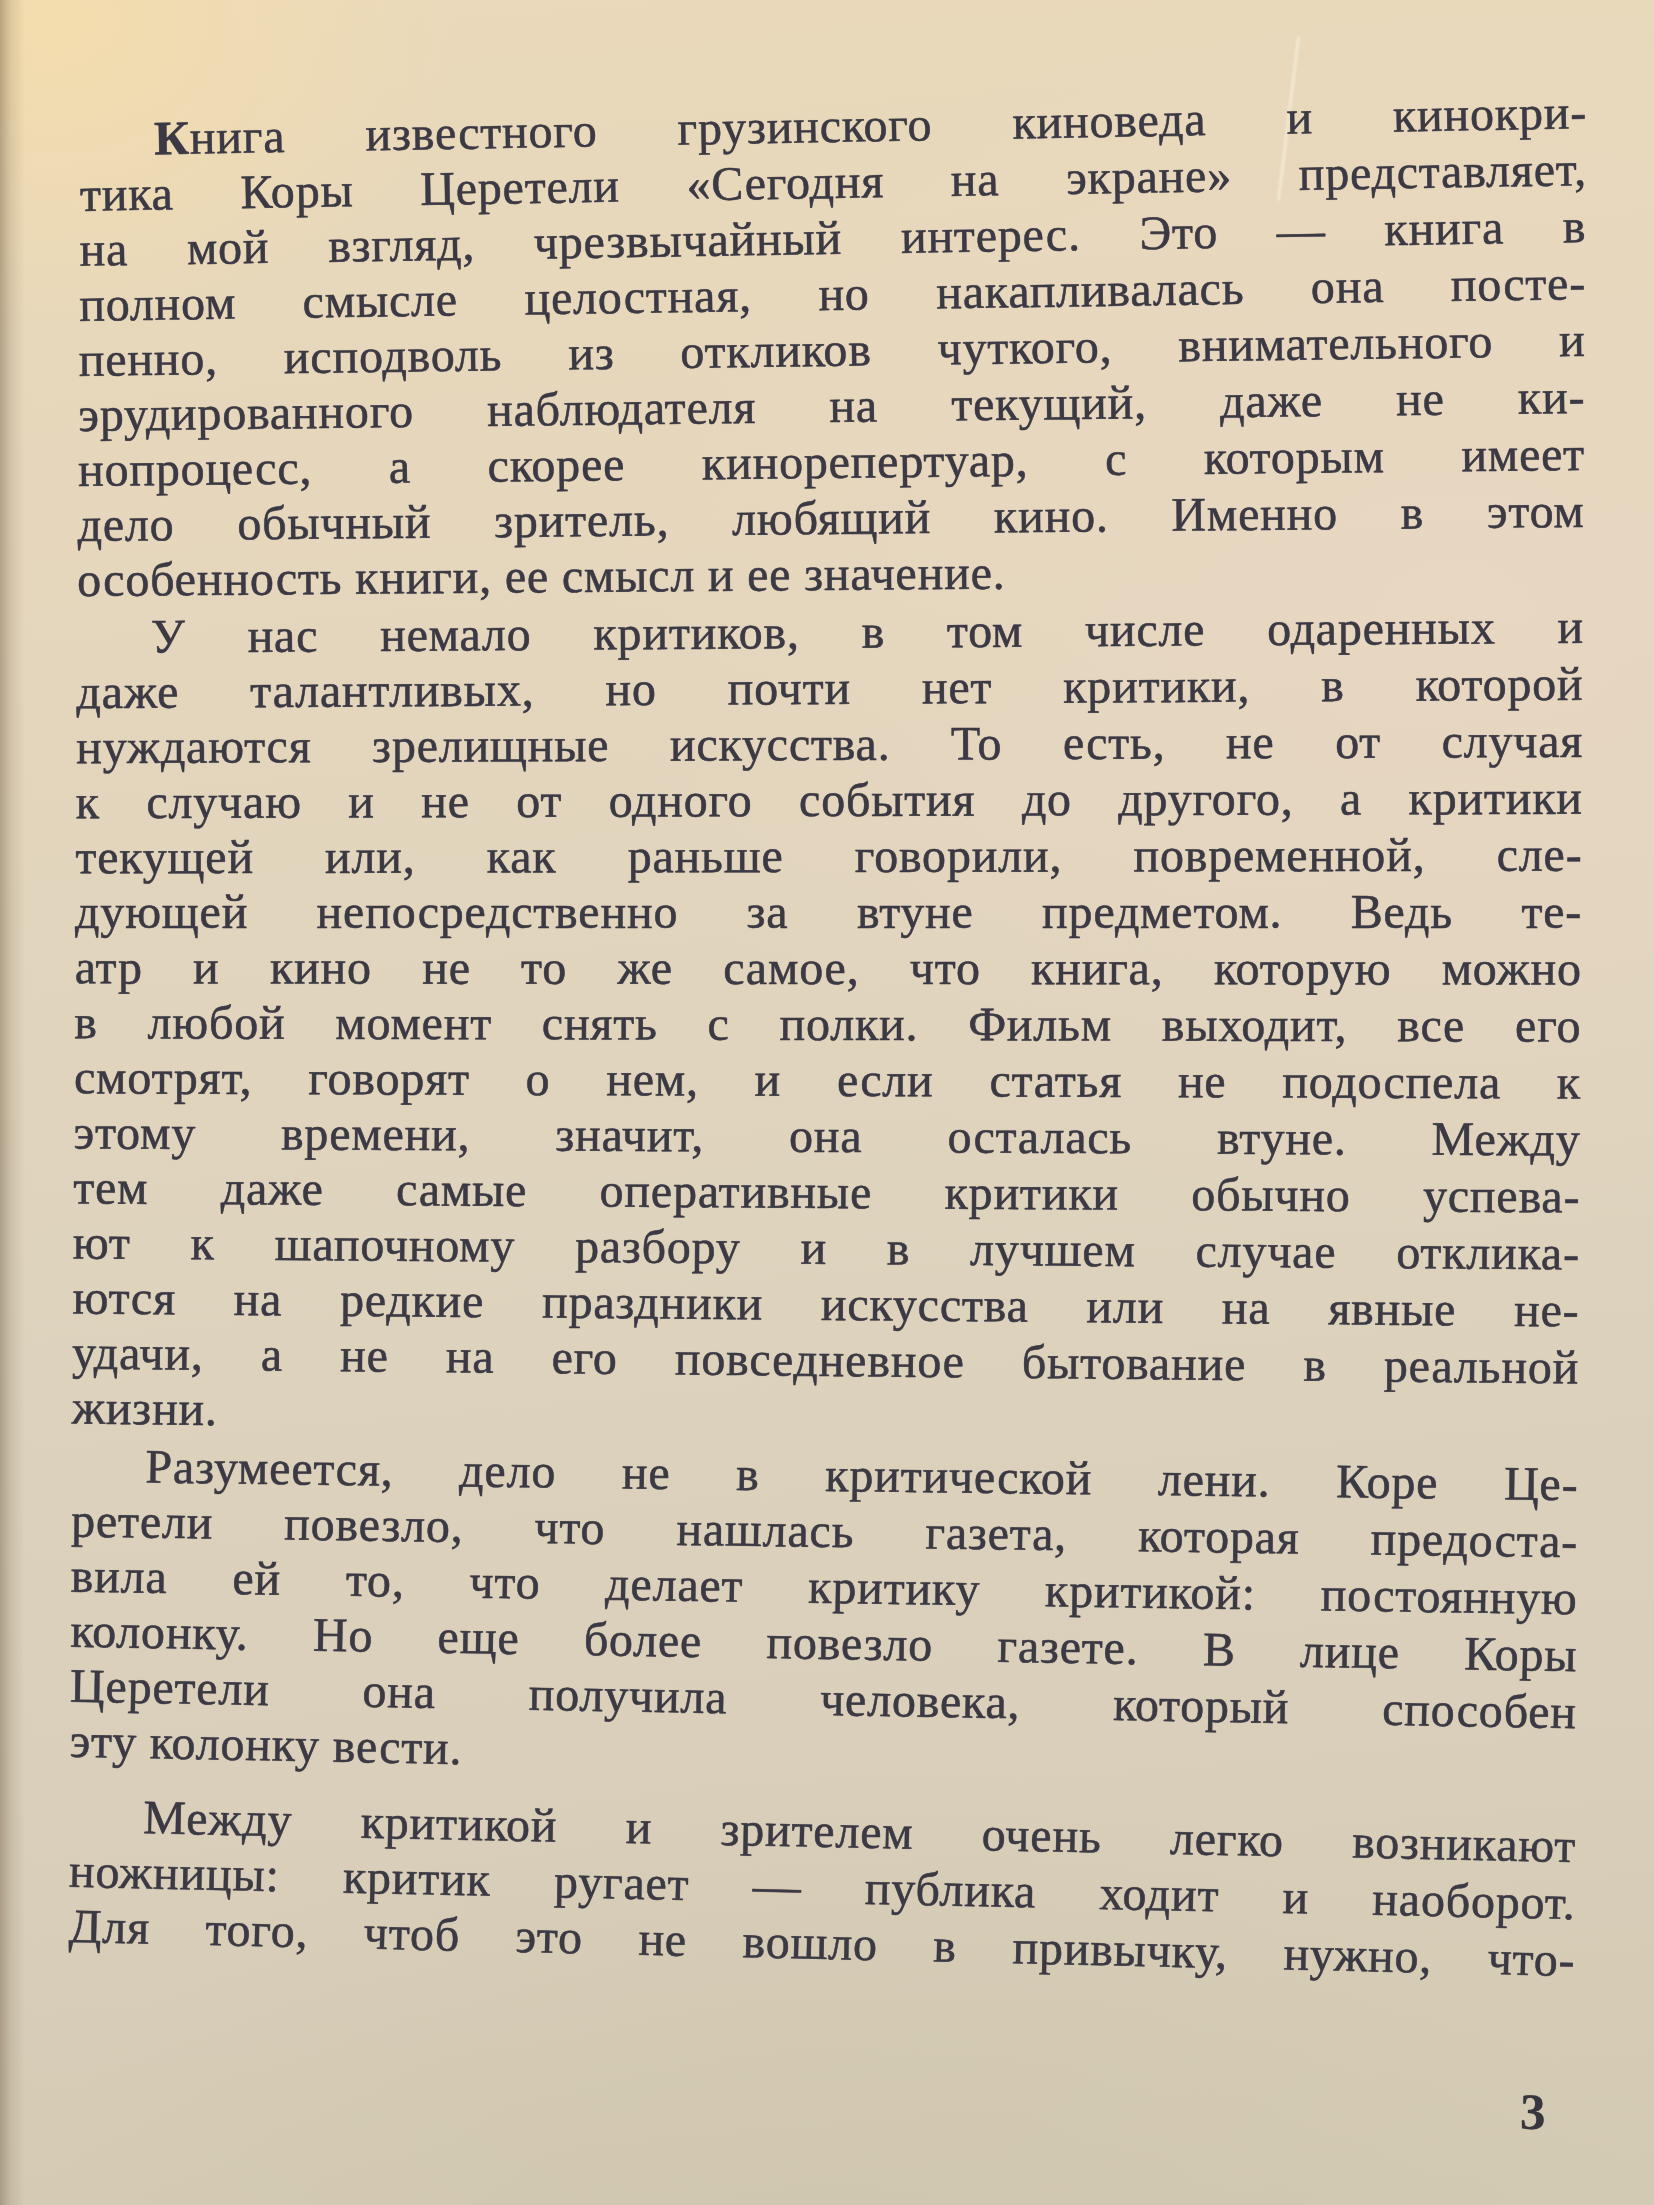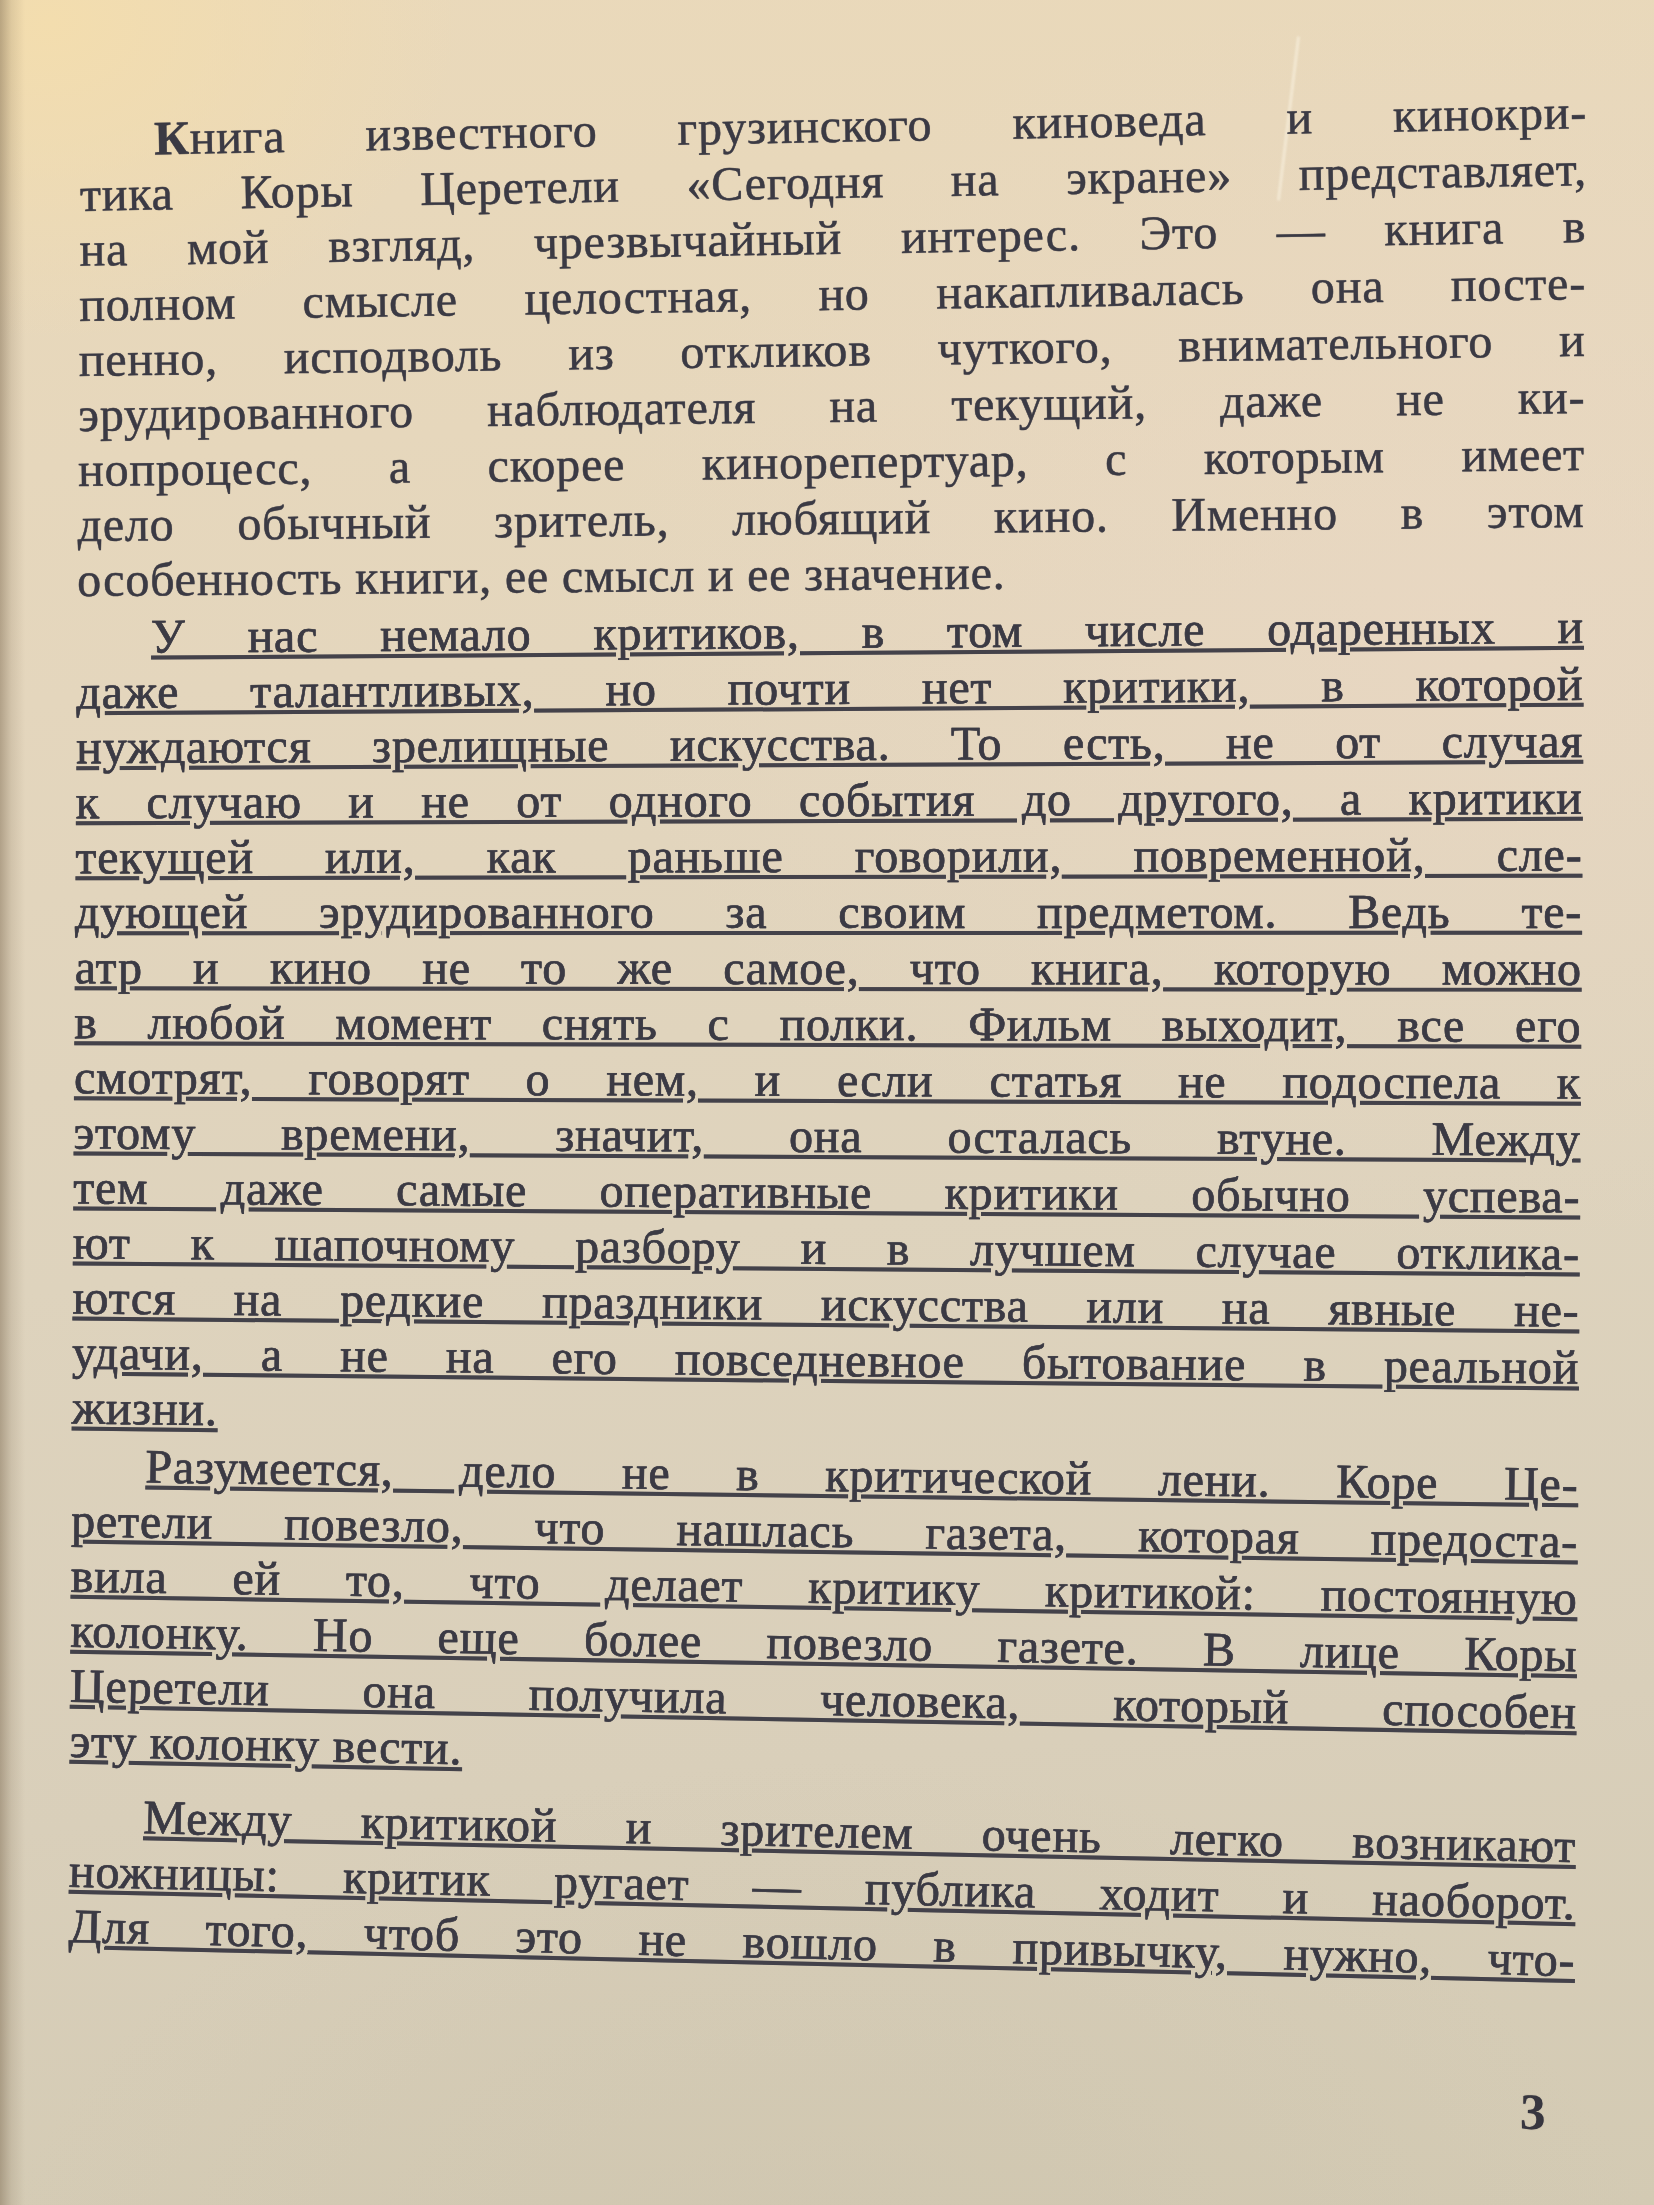--- a/index.html
+++ b/index.html
@@ -30,21 +30,21 @@
     position: absolute;
     left: 76px; top: 98px; width: 1507px;
     color: #3b3a44;
     font-size: 48px;
     line-height: 56px;
     letter-spacing: 0.8px;
     -webkit-text-stroke: 0.5px rgba(59,58,68,0.9);
     text-shadow: 0 0 0.8px rgba(55,54,64,0.45);
   }
   .para { margin: 0; }
-  .para + .para { margin-top: 1.7px; text-decoration: underline; }
+  .para + .para { margin-top: 1.7px; }
   .para:nth-child(3) { margin-top: 3px; }
   .para:nth-child(4) { margin-top: 20px; }
   .line {
     height: 56px;
     text-align: justify;
     text-align-last: justify;
   }
   .line.indent { text-indent: 74px; }
   .line.no-just { text-align-last: left; }
   .para:first-child .line.indent::first-letter { font-weight: bold; }
@@ -74,21 +74,21 @@
       <div class="line" style="transform: translateX(2px) rotate(-0.61deg);">нопроцесс, а скорее кинорепертуар, с которым имеет</div>
       <div class="line" style="transform: translateX(1.6px) rotate(-0.54deg);">дело обычный зритель, любящий кино. Именно в этом</div>
       <div class="line no-just" style="transform: translateX(1.2px) rotate(-0.46deg);">особенность книги, ее смысл и ее значение.</div>
     </div>
     <div class="para">
       <div class="line indent" style="transform: translateX(0.9px) rotate(-0.39deg);">У нас немало критиков, в том числе одаренных и</div>
       <div class="line" style="transform: translateX(0.5px) rotate(-0.32deg);">даже талантливых, но почти нет критики, в которой</div>
       <div class="line" style="transform: translateX(0.2px) rotate(-0.24deg);">нуждаются зрелищные искусства. То есть, не от случая</div>
       <div class="line" style="transform: translateX(-0.2px) rotate(-0.17deg);">к случаю и не от одного события до другого, а критики</div>
       <div class="line" style="transform: translateX(-0.6px) rotate(-0.1deg);">текущей или, как раньше говорили, повременной, сле-</div>
-      <div class="line" style="transform: translateX(-0.9px) rotate(-0.02deg);">дующей эрудированного за своим предметом. Ведь те-</div>
+      <div class="line" style="transform: translateX(-0.9px) rotate(-0.02deg);">дующей непосредственно за втуне предметом. Ведь те-</div>
       <div class="line" style="transform: translateX(-1.3px) rotate(0.05deg);">атр и кино не то же самое, что книга, которую можно</div>
       <div class="line" style="transform: translateX(-1.7px) rotate(0.13deg);">в любой момент снять с полки. Фильм выходит, все его</div>
       <div class="line" style="transform: translateX(-2px) rotate(0.2deg);">смотрят, говорят о нем, и если статья не подоспела к</div>
       <div class="line" style="transform: translateX(-2.4px) rotate(0.27deg);">этому времени, значит, она осталась втуне. Между</div>
       <div class="line" style="transform: translateX(-2.7px) rotate(0.35deg);">тем даже самые оперативные критики обычно успева-</div>
       <div class="line" style="transform: translateX(-3.1px) rotate(0.42deg);">ют к шапочному разбору и в лучшем случае отклика-</div>
       <div class="line" style="transform: translateX(-3.5px) rotate(0.49deg);">ются на редкие праздники искусства или на явные не-</div>
       <div class="line" style="transform: translateX(-3.8px) rotate(0.57deg);">удачи, а не на его повседневное бытование в реальной</div>
       <div class="line no-just" style="transform: translateX(-4.2px) rotate(0.64deg);">жизни.</div>
     </div>

